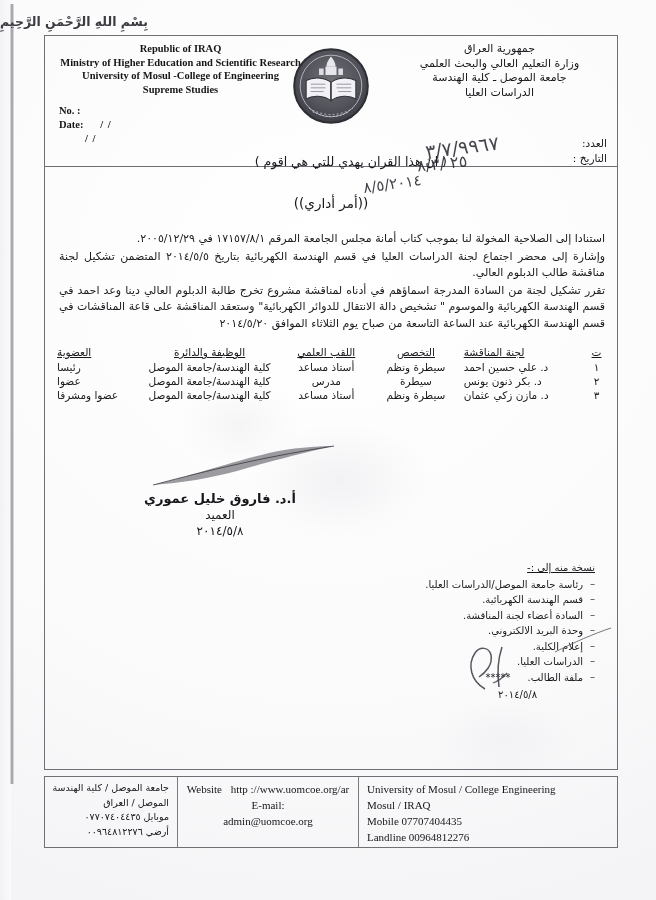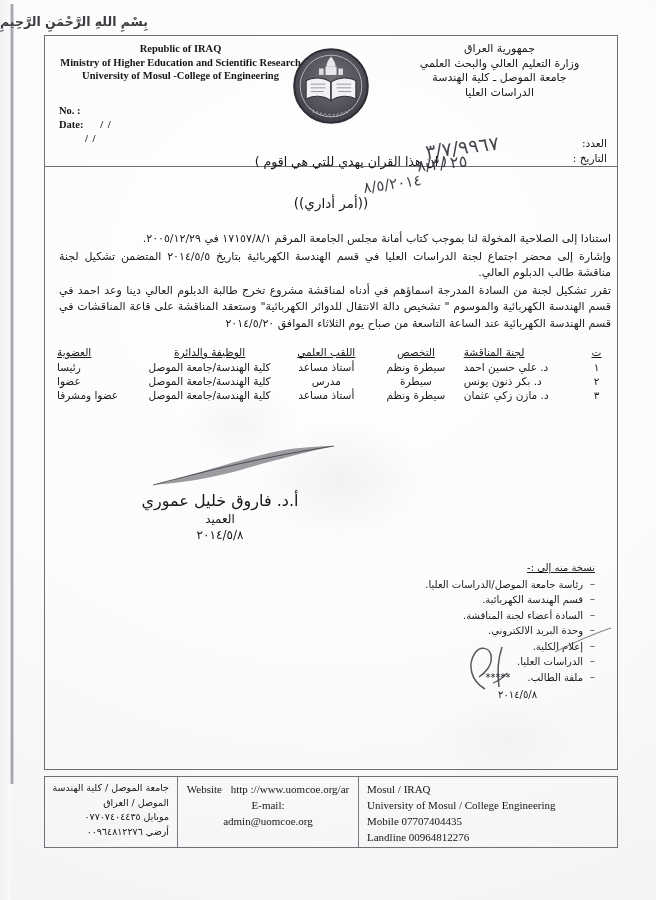--- a/index.html
+++ b/index.html
@@ -168,21 +168,21 @@
     height: 602px;
   }
   #order-title {
     text-align: center;
     font-size: 13.5px;
     margin-top: 28px;
     color: #17171b;
   }
 
   #paragraphs {
-    margin: 20px 6px 0 14px;
+    margin: 20px 12px 0 14px;
     font-size: 11px;
     line-height: 16.5px;
     color: #1a1a1e;
     text-align: justify;
   }
   #paragraphs p { margin: 0 0 1px 0; }
 
   
   #committee-table {
     margin: 14px 10px 0 10px;
@@ -210,21 +210,21 @@
 
   
   #signature-block {
     position: absolute;
     left: 60px;
     top: 296px;
     width: 230px;
     text-align: center;
     color: #17171b;
   }
-  #sign-name { font-size: 16px; font-weight: normal; }
+  #sign-name { font-size: 13px; font-weight: bold; }
   #sign-role { font-size: 12px; margin-top: 2px; }
   #sign-date { font-size: 12px; margin-top: 2px; letter-spacing: 1px; }
   #sign-stroke {
     position: absolute;
     left: 46px; top: -46px;
     width: 185px; height: 42px;
   }
 
   
   #cc-block {
@@ -340,20 +340,21 @@
   <div id="bismillah">بِسْمِ اللهِ الرَّحْمَنِ الرَّحِيمِ</div>
 
   <div id="doc-frame">
 
     <div id="letterhead">
 
       <div id="lh-en">
         <div>Republic of IRAQ</div>
         <div>Ministry of Higher Education and Scientific Research</div>
         <div>University of Mosul -College of Engineering</div>
+        <div>Supreme Studies</div>
       </div>
 
       <div id="lh-nodate">
         <div>No. :</div>
         <div>
           <span>Date:</span>
           <span style="padding-left:14px; letter-spacing:1px;">/      /</span>
         </div>
         <div class="slashrow">/      /</div>
       </div>
@@ -495,22 +496,22 @@
           <path d="M58 2 C40 8 22 16 2 26" fill="none" stroke="#4a4a54" stroke-width="1" opacity=".75"></path>
         </svg>
       </div>
 
     </div>
   </div>
 
   <div id="doc-footer">
     <div id="footer-grid">
       <div id="footer-en">
+        <div>University of Mosul / College Engineering</div>
         <div>Mosul / IRAQ</div>
-        <div>University of Mosul / College Engineering</div>
         <div>Mobile 07707404435</div>
         <div>Landline 00964812276</div>
       </div>
       <div class="fsep"></div>
       <div id="footer-web">
         <div>
           <span>Website</span>
           <span style="padding-left:6px;">http ://www.uomcoe.org/ar</span>
         </div>
         <div>E-mail:</div>

